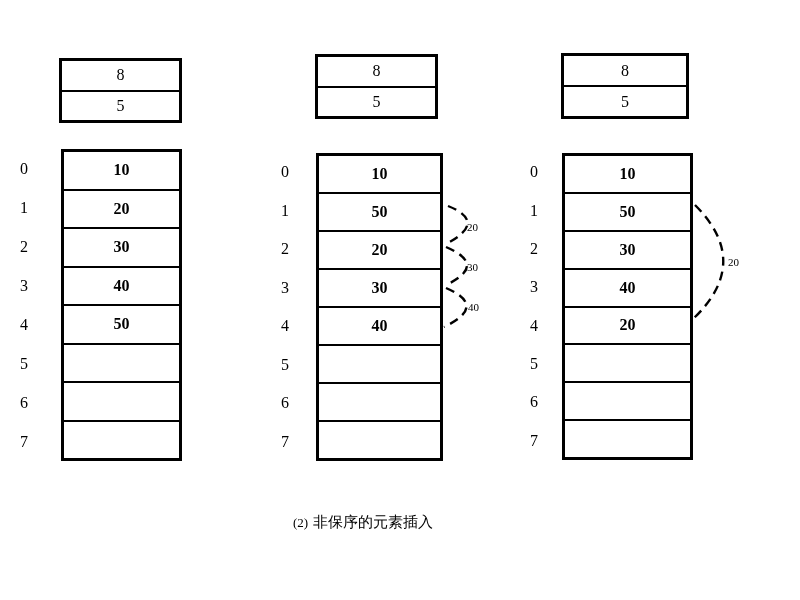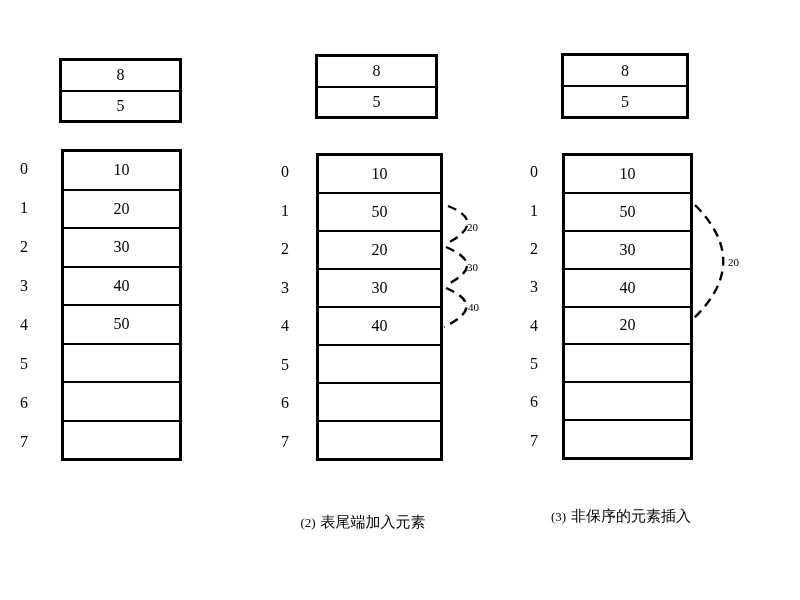--- a/index.html
+++ b/index.html
@@ -15,21 +15,21 @@
     display:flex;flex-direction:column;box-sizing:border-box;
   }
   .meta-cell{
     flex:1;display:flex;align-items:center;justify-content:center;
     font-size:16px;box-sizing:border-box;
   }
   .meta-cell.first{border-bottom:2px solid #000;}
 
   .array-box{
     position:absolute;border:3px solid #000;background:#fff;
-    display:flex;flex-direction:column;box-sizing:border-box;
+    display:flex;flex-direction:column;box-sizing:border-box;font-weight:bold;
   }
   .array-cell{
     flex:1;display:flex;align-items:center;justify-content:center;
     font-size:16px;box-sizing:border-box;border-bottom:2px solid #000;
   }
   .array-cell.last{border-bottom:none;}
 
   .index-col{
     position:absolute;display:flex;flex-direction:column;box-sizing:border-box;
   }
@@ -102,21 +102,21 @@
     <div class="array-cell">50</div>
     <div class="array-cell">20</div>
     <div class="array-cell">30</div>
     <div class="array-cell">40</div>
     <div class="array-cell"></div>
     <div class="array-cell"></div>
     <div class="array-cell last"></div>
   </div>
 
   <div class="caption" style="left:363px;top:513px">
-    <span class="num">(2)</span><span>表尾端加入元素</span>
+    <span class="num">(2)</span><span>非保序的元素插入</span>
   </div>
 
   <div class="meta-box" style="left:561px;top:53px;width:128px;height:66px">
     <div class="meta-cell first">8</div>
     <div class="meta-cell">5</div>
   </div>
 
   <div class="index-col" style="left:518px;top:153px;width:32px;height:307px">
     <div class="index-label">0</div>
     <div class="index-label">1</div>
@@ -132,23 +132,20 @@
     <div class="array-cell">10</div>
     <div class="array-cell">50</div>
     <div class="array-cell">30</div>
     <div class="array-cell">40</div>
     <div class="array-cell">20</div>
     <div class="array-cell"></div>
     <div class="array-cell"></div>
     <div class="array-cell last"></div>
   </div>
 
-  <div class="caption" style="left:621px;top:507px">
-    <span class="num">(3)</span><span>非保序的元素插入</span>
-  </div>
 
   <svg class="overlay" width="800" height="600" viewBox="0 0 800 600">
 
     <path class="arc" d="M448,206 Q488,222 446,244"></path>
     <path class="arc" d="M446,247 Q488,265 446,285"></path>
     <path class="arc" d="M446,288 Q488,306 444,327"></path>
     <text class="arc-label" x="467" y="231">20</text>
     <text class="arc-label" x="467" y="271">30</text>
     <text class="arc-label" x="468" y="311">40</text>
 

